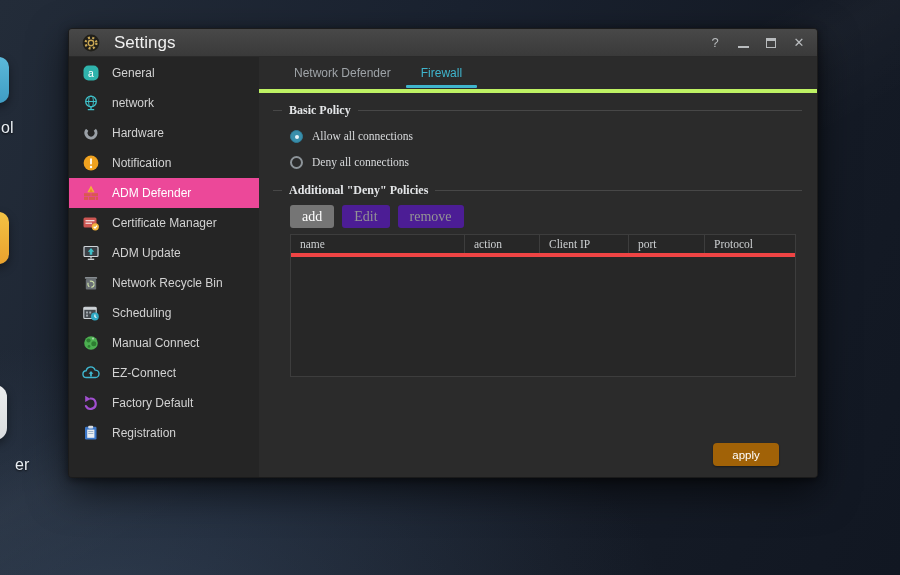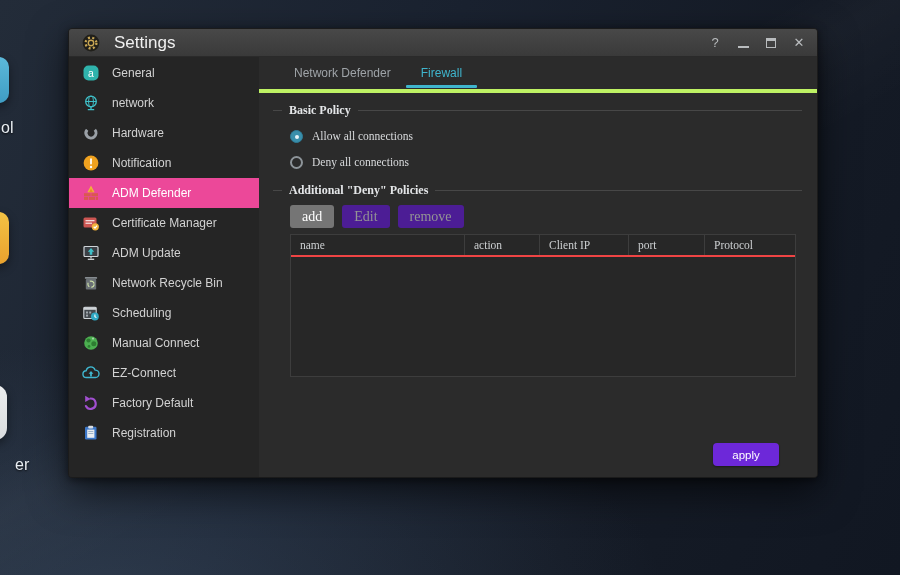--- a/index.html
+++ b/index.html
@@ -96,31 +96,31 @@
 
   .btn-row { display:flex; gap:8px; margin:7px 0 0 17px; }
   .btn {
     height:23px; border-radius:3px; border:none; font-size:14px;
     padding:0 12px; font-family:inherit; cursor:pointer;
   }
   .btn.enabled { background:#757575; color:#ffffff; }
   .btn.disabled { background:#4c1d95; color:#949494; cursor:default; }
 
   .ptable { margin:6px 0 0 17px; width:506px; border:1px solid #3d3d3d; background:#272727; }
-  .ptable .hrow { display:flex; height:22px; border-bottom:2px solid #ef4444; }
+  .ptable .hrow { display:flex; height:22px; border-bottom:4px solid #ef4444; }
   .ptable .hcell {
     font-size:11.5px; color:#cdd0d2; display:flex; align-items:center;
     padding-left:9px; border-right:1px solid #3d3d3d; cursor:pointer;
   }
   .ptable .hcell:last-child { border-right:none; }
   .ptable .tbody { height:119px; background:#272727; }
 
   .apply-btn {
     position:absolute; right:38px; bottom:11px; width:66px; height:23px;
-    background:#6d28d9; border:none; border-radius:4px; color:#ffffff;
+    background:#a16207; border:none; border-radius:4px; color:#ffffff;
     font-size:11.5px; font-family:inherit; cursor:pointer;
     box-shadow:0 1px 2px rgba(0,0,0,.4);
   }
 </style>
 </head>
 <body>
 
 <div class="desk-ic top"></div>
 <div class="desk-lab top">ol</div>
 <div class="desk-ic mid"></div>

